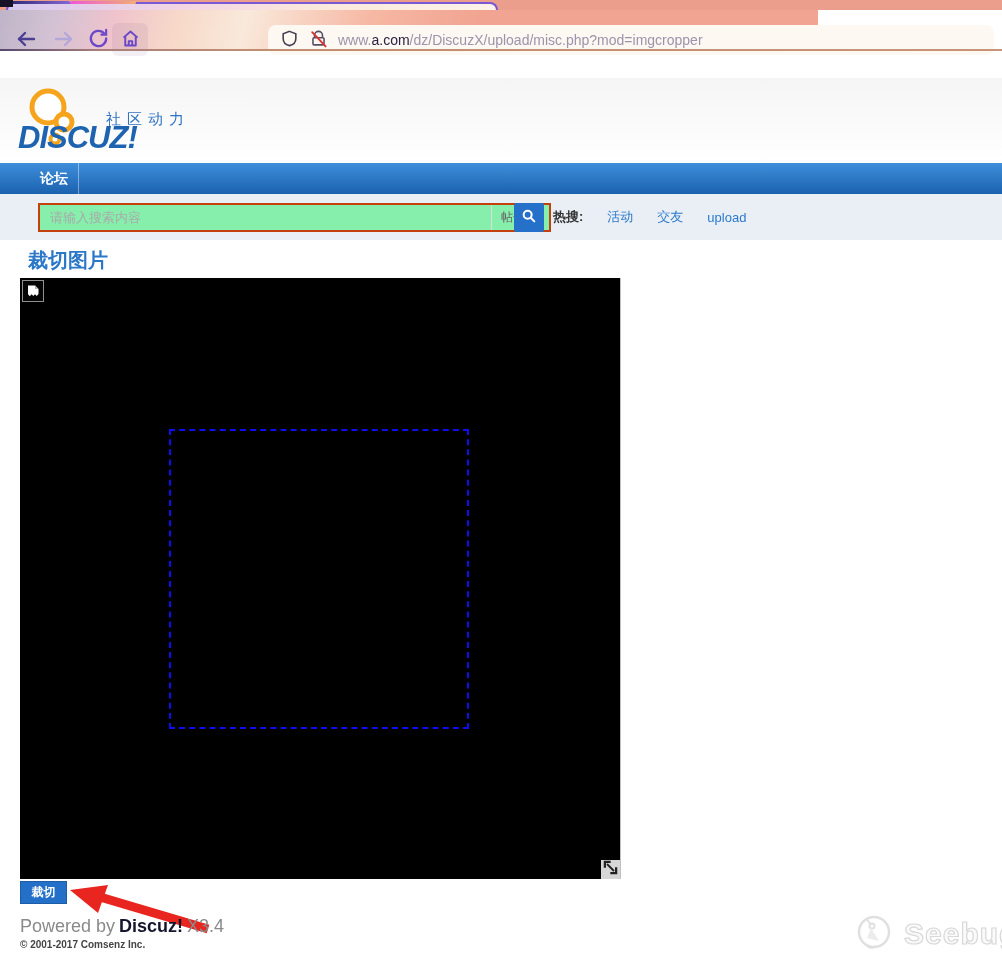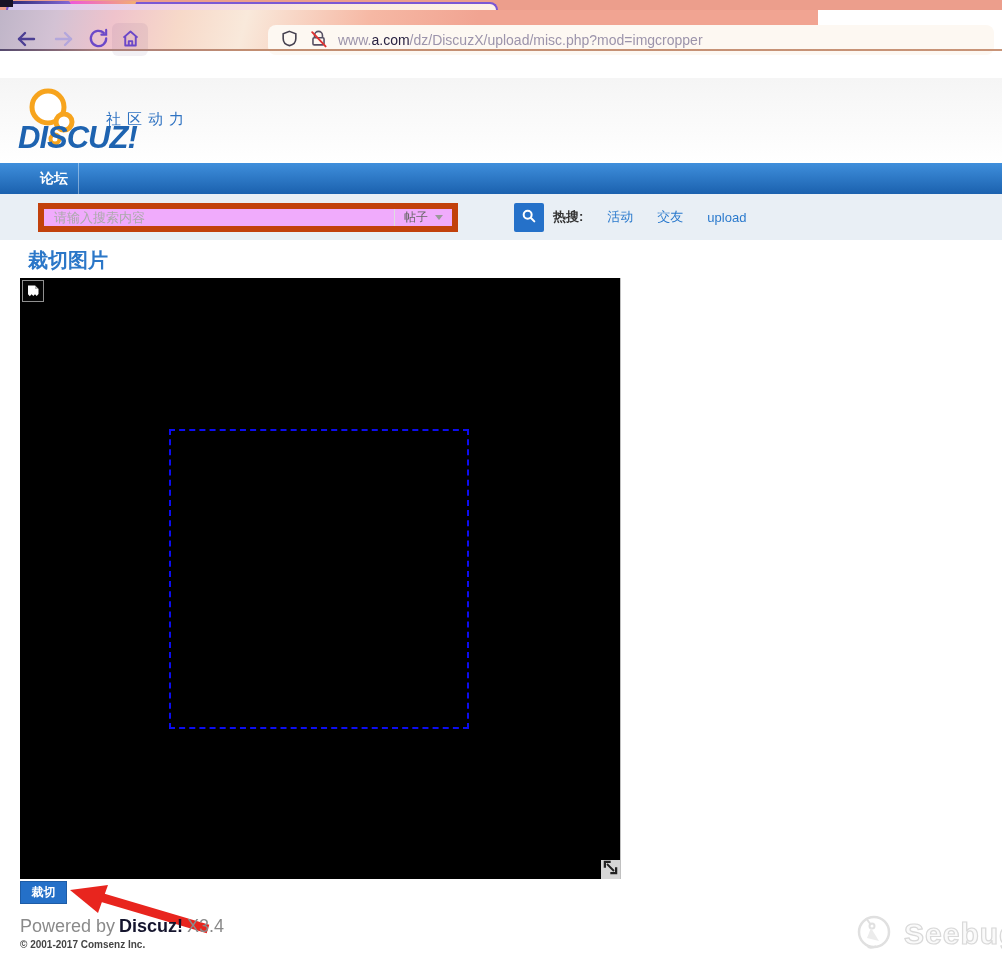--- a/index.html
+++ b/index.html
@@ -47,22 +47,22 @@
 
   
   .mainnav { position:absolute; left:0; top:163px; width:1002px; height:31px;
     background:linear-gradient(#3f8fdc,#1b61ae);text-align:center; }
   .nav-item { position:absolute; left:40px; top:0; line-height:31px; font-size:14px; font-weight:bold;
     color:#fff; cursor:pointer; }
   .nav-sep { position:absolute; left:78px; top:0; width:1px; height:31px; background:rgba(255,255,255,0.4); }
 
   
   .searchband { position:absolute; left:0; top:194px; width:1002px; height:46px; background:#e9eff5; }
-  .searchbox { position:absolute; left:38px; top:9px; width:420px; height:29px; background:#f0abfc;
-    border:6px solid #c2410c; display:flex; }
+  .searchbox { position:absolute; left:38px; top:9px; width:513px; height:29px; background:#86efac;
+    border:2px solid #c2410c; display:flex; }
   .searchbox input { flex:1; border:none; outline:none; background:transparent; padding:0 10px;
     font-size:13px; color:#333; font-family:inherit; }
   .searchbox input::placeholder { color:#aaa; }
   .scope { width:58px; border-left:1px solid #ddd; display:flex; align-items:center; justify-content:center;
     gap:7px; font-size:12px; color:#666; cursor:pointer; }
   .caret { width:0; height:0; border-left:4px solid transparent; border-right:4px solid transparent;
     border-top:5px solid #999; }
   .searchbtn { position:absolute; left:514px; top:9px; width:30px; height:29px; background:#2571c9;
     border:none; border-radius:2px; display:flex; align-items:center; justify-content:center; cursor:pointer; }
   .hotwrap { position:absolute; left:553px; top:0; height:46px; display:flex; align-items:center; gap:24px; }

